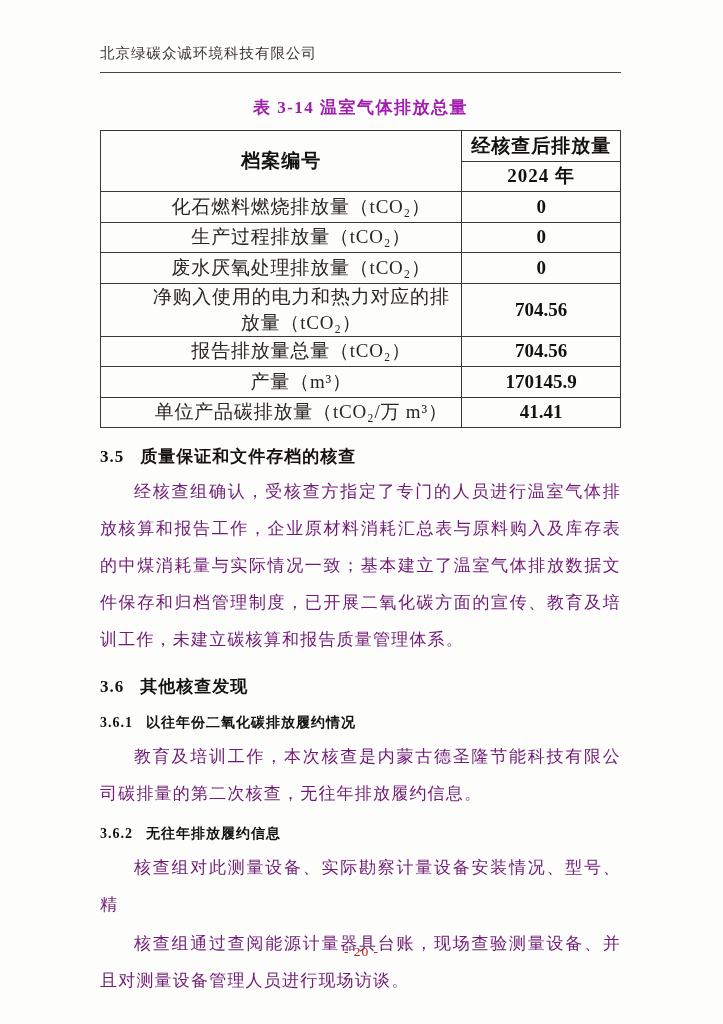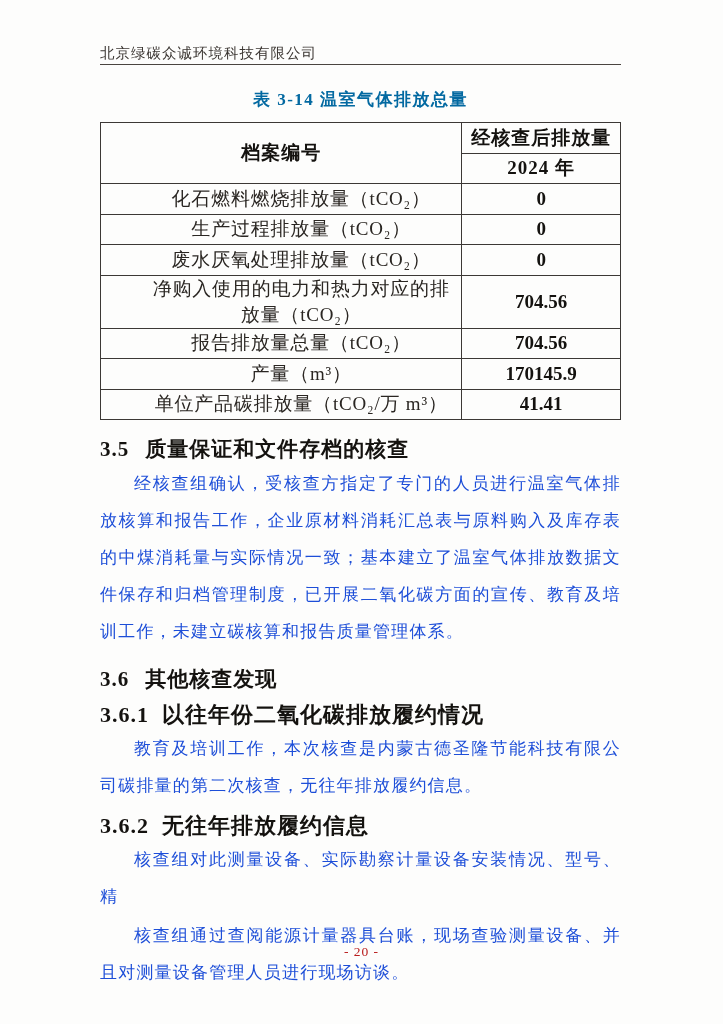--- a/index.html
+++ b/index.html
@@ -24,34 +24,34 @@
   }
 
   
   .doc-header {
     display: flex;
     justify-content: space-between;
     align-items: flex-end;
     font-size: 14.5px;
     letter-spacing: 1px;
     color: #3a3531;
-    padding-bottom: 1px;
+    padding-bottom: 9px;
     border-bottom: 1.6px solid #4a4540;
   }
   .doc-header .right { letter-spacing: 0.5px; }
   .doc-header .file-number { margin-left: 10px; letter-spacing: 0.5px; }
 
   
   .table-title {
     margin-top: 23px;
     text-align: center;
     font-weight: bold;
     font-size: 17px;
     letter-spacing: 1.5px;
-    color: #0369a1;
+    color: #a21caf;
   }
 
   
   table.emissions {
     width: 100%;
     margin-top: 11px;
     border-collapse: collapse;
     table-layout: fixed;
   }
   table.emissions td, table.emissions th {
@@ -65,43 +65,43 @@
   table.emissions .col-type { width: 69.5%; }
   table.emissions .col-val  { width: 30.5%; }
   table.emissions tr { height: 30.5px; }
   table.emissions td.label { letter-spacing: 0.8px; color: #2a2622; padding-left: 44px; }
   table.emissions td.value { font-weight: bold; color: #14120f; }
 
   
   .h2 {
     margin-top: 15px;
     font-weight: bold;
-    font-size: 21px;
+    font-size: 17px;
     color: #14120f;
     letter-spacing: 1px;
     line-height: 28px;
   }
   .h2 .sec-title { margin-left: 16px; }
   .h3 {
     margin-top: 9px;
     font-weight: bold;
-    font-size: 22px;
+    font-size: 14px;
     color: #14120f;
     letter-spacing: 1px;
     line-height: 26px;
   }
   .h3 .sec-title { margin-left: 13px; }
   p.body {
     margin: 2px 0 0 0;
     font-size: 17px;
     line-height: 37px;
     text-indent: 2em;
     text-align: justify;
     letter-spacing: 1.2px;
-    color: #1d4ed8;
+    color: #701a75;
   }
 
   
   .page-footer {
     position: absolute;
     left: 0;
     bottom: 64px;
     width: 100%;
     text-align: center;
     font-size: 13.5px;

